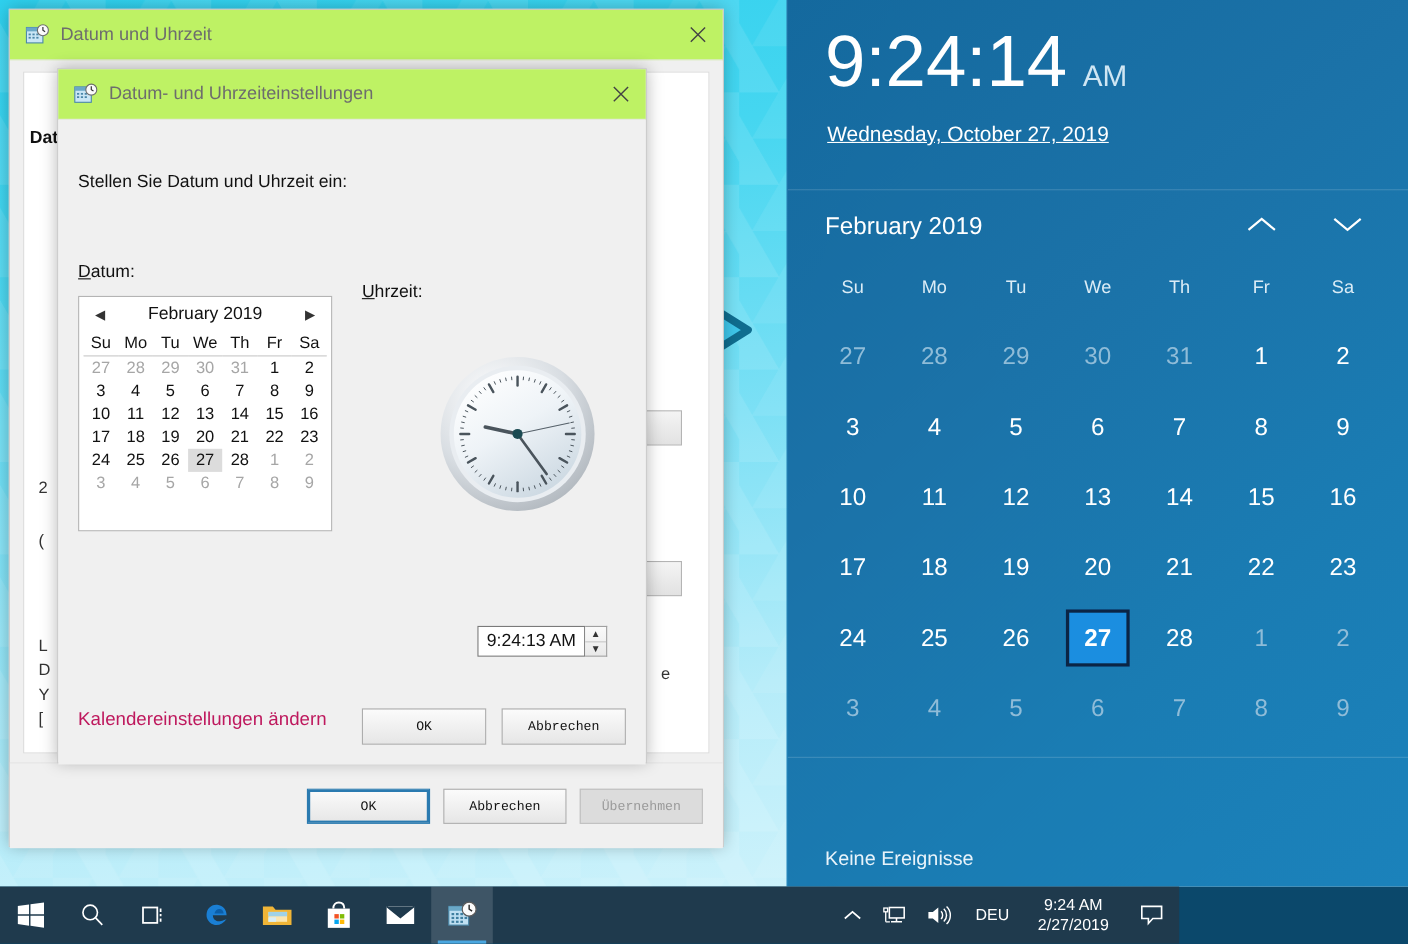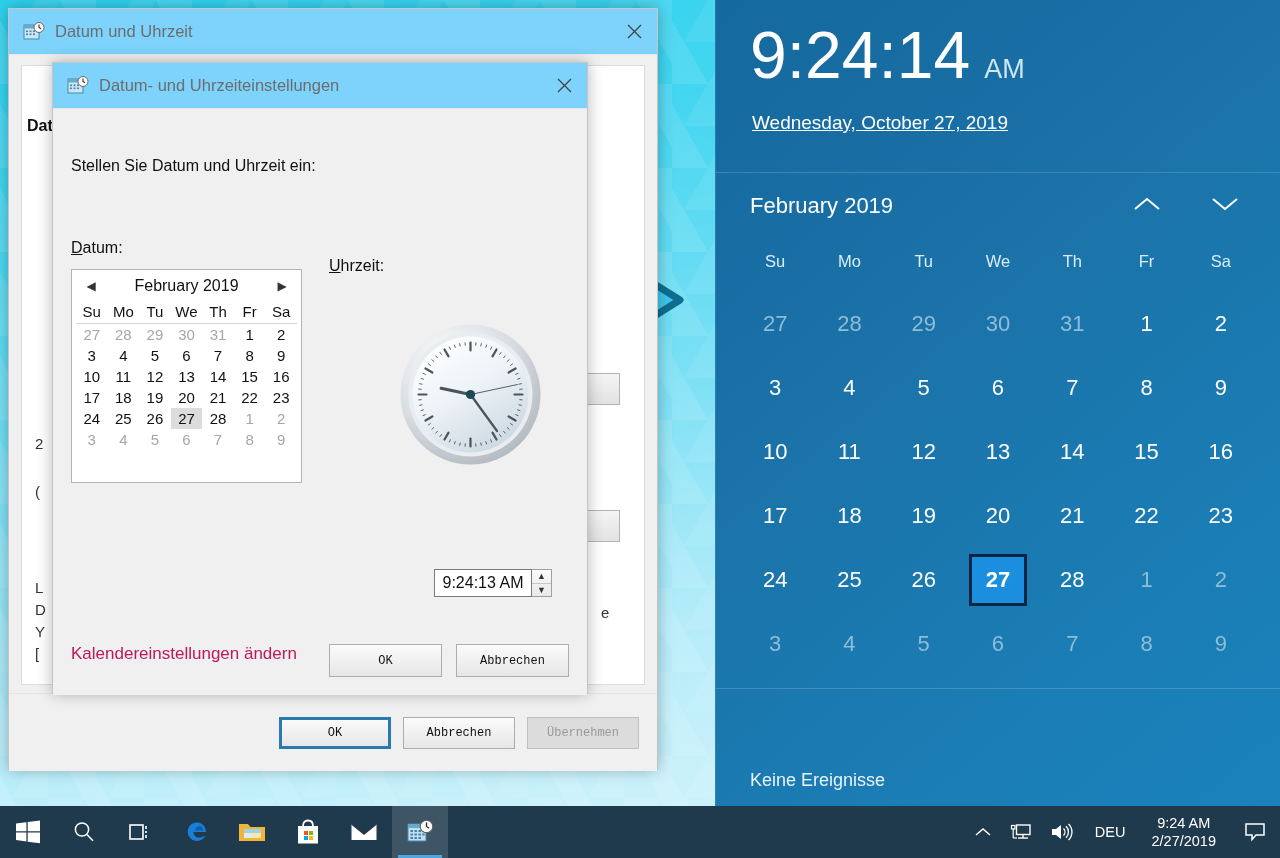--- a/index.html
+++ b/index.html
@@ -40,21 +40,21 @@
   }
 
   
   .win32 {
     position: absolute;
     background: #f0f0f0;
     border: 1px solid #c5c5c5;
     box-shadow: 0 0 14px rgba(0,0,0,0.28);
   }
   .win32 .titlebar {
-    height: 46px; background: #7dd3fc;
+    height: 46px; background: #bef264;
     display: flex; align-items: center;
     border-bottom: 1px solid #e8e8e8;
   }
   .win32 .titlebar .tb-icon { margin-left: 14px; width: 22px; height: 22px; flex: 0 0 auto; }
   .win32 .titlebar .tb-title {
     margin-left: 10px; font-size: 16.5px; color: #6d6d6d;
     white-space: nowrap; overflow: hidden;
   }
   .win32 .titlebar .tb-close {
     margin-left: auto; width: 46px; height: 46px;
@@ -221,21 +221,21 @@
     margin-left: auto; margin-right: 18px; font-size: 30px; color: #ffffff;
     line-height: 1; cursor: pointer; font-weight: 300;
   }
   #flyout .agenda-empty {
     position: absolute; left: 34px; top: 770px;
     font-size: 18px; color: #e8f3fa;
   }
 
   
   #taskbar {
-    position: absolute; left: 0; bottom: 0; width: 1280px; height: 52px;
+    position: absolute; left: 0; bottom: 0; width: 1072px; height: 52px;
     background: #1f3a4d;
     display: flex; align-items: center;
   }
   #taskbar .tb-item {
     width: 56px; height: 52px; display: flex; align-items: center; justify-content: center;
     cursor: pointer; position: relative;
   }
   #taskbar .tb-item.active::after {
     content: ""; position: absolute; left: 6px; right: 6px; bottom: 0; height: 3px; background: #4aa7e0;
   }

